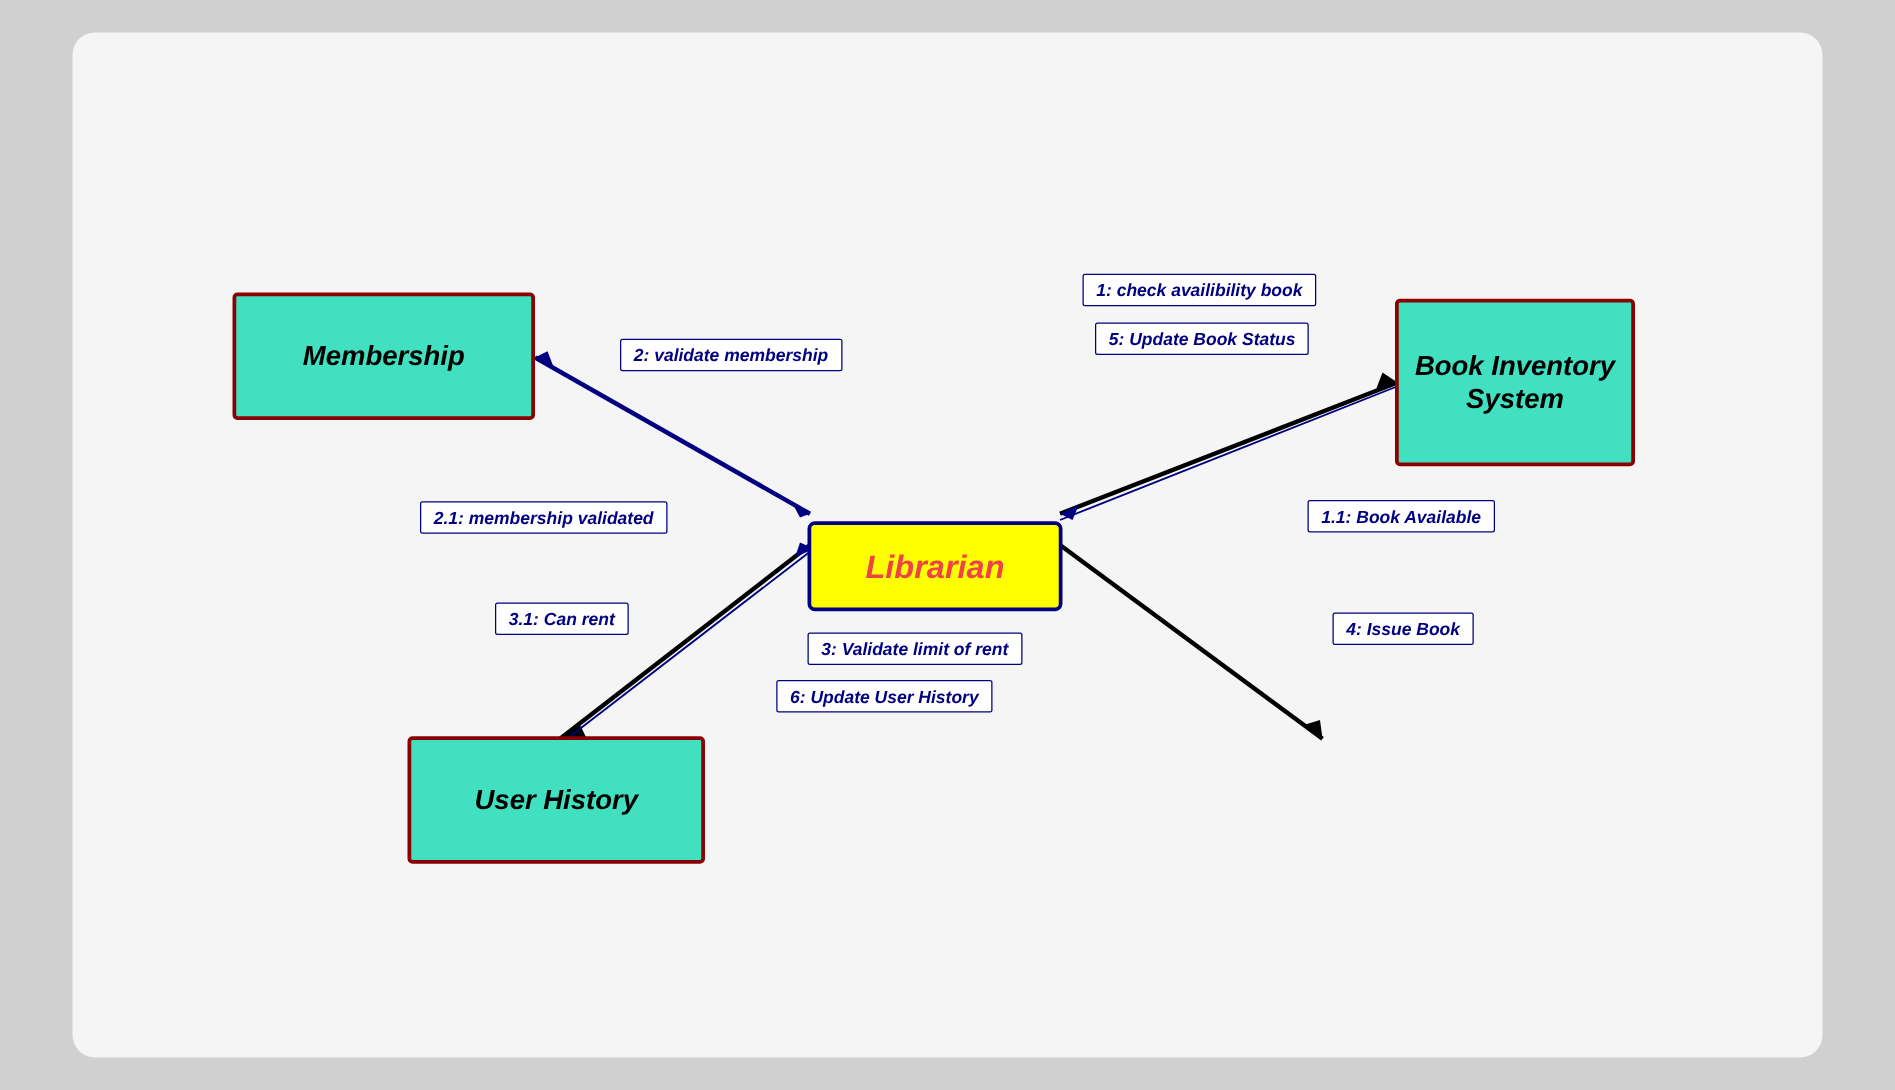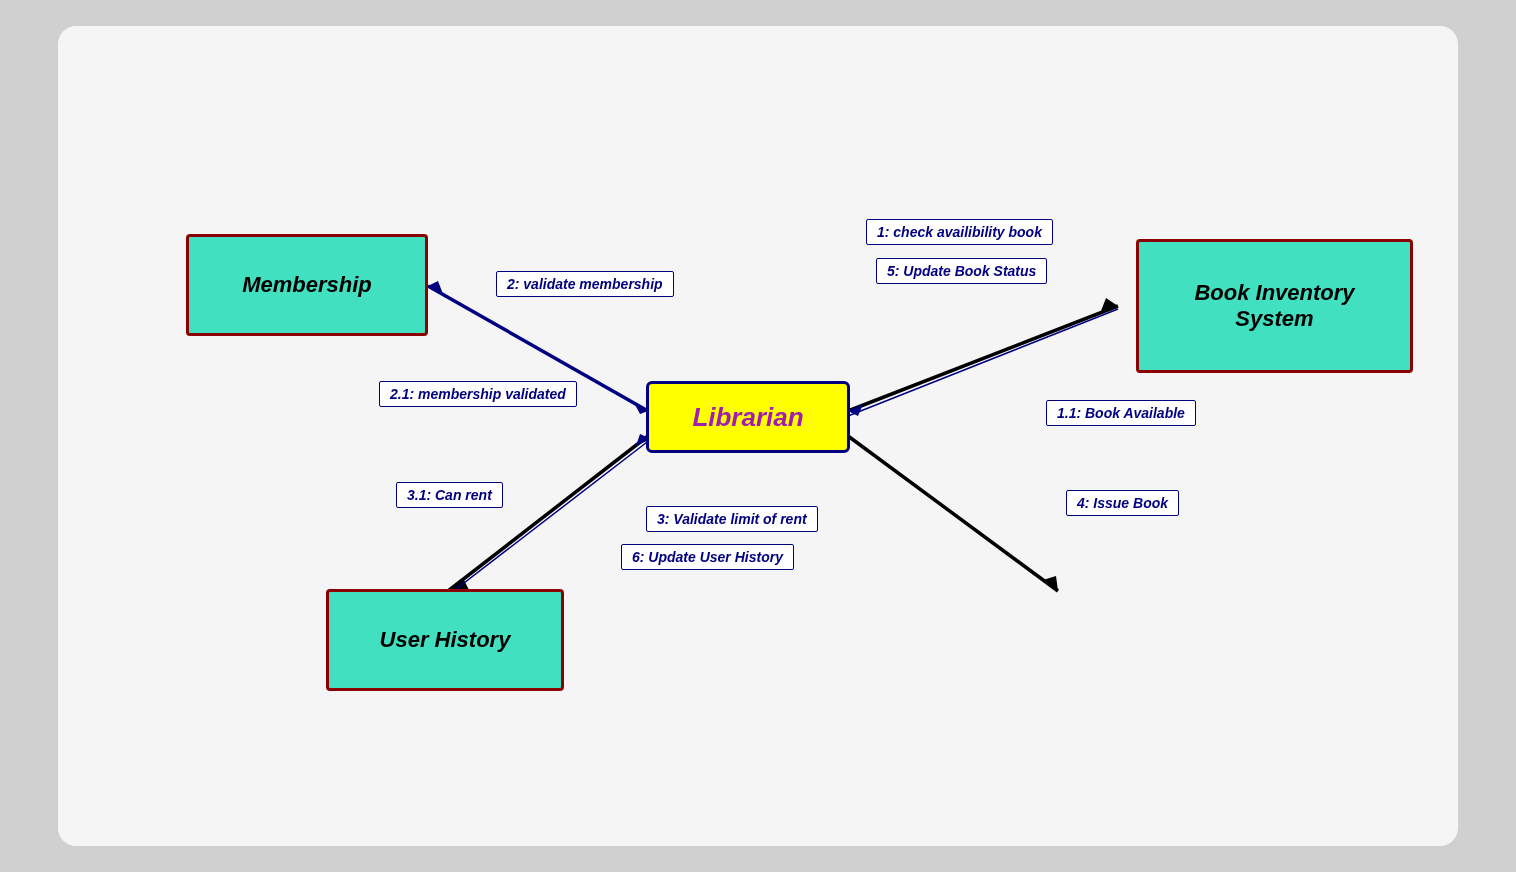--- a/index.html
+++ b/index.html
@@ -45,21 +45,22 @@
       background: #ffff00;
       border: 3px solid #000080;
       border-radius: 6px;
       display: flex;
       align-items: center;
       justify-content: center;
       text-align: center;
       font-style: italic;
       font-weight: bold;
       font-size: 26px;
-      color: #a21caf;
+      color: #ef4444;
+      margin-top: 36px;
     }
     
     .label-box {
       position: absolute;
       background: #ffffff;
       border: 1.5px solid #000080;
       border-radius: 2px;
       padding: 4px 10px;
       font-style: italic;
       font-size: 14px;
@@ -112,21 +113,21 @@
     </svg>
 
     <div class="librarian-box" style="left: 588px; top: 355px; width: 204px; height: 72px;">
       <span>Librarian</span>
     </div>
 
     <div class="actor-box" style="left: 128px; top: 208px; width: 242px; height: 102px;">
       <span>Membership</span>
     </div>
 
-    <div class="actor-box" style="left: 1058px; top: 213px; width: 277px; height: 134px; margin-left: 20px;">
+    <div class="actor-box" style="left: 1058px; top: 213px; width: 192px; height: 134px;">
       <span style="white-space: pre-line;">Book Inventory
 System</span>
     </div>
 
     <div class="actor-box" style="left: 268px; top: 563px; width: 238px; height: 102px;">
       <span>User History</span>
     </div>
 
 
     <div class="label-box" style="left: 808px; top: 193px;">
@@ -134,21 +135,21 @@
     </div>
 
     <div class="label-box" style="left: 818px; top: 232px;">
       <span>5: Update Book Status</span>
     </div>
 
     <div class="label-box" style="left: 438px; top: 245px;">
       <span>2: validate membership</span>
     </div>
 
-    <div class="label-box" style="left: 278px; top: 355px; margin-left: 43px;">
+    <div class="label-box" style="left: 278px; top: 375px;">
       <span>2.1:  membership validated</span>
     </div>
 
     <div class="label-box" style="left: 988px; top: 374px;">
       <span>1.1: Book Available</span>
     </div>
 
     <div class="label-box" style="left: 338px; top: 440px; margin-top: 16px;">
       <span>3.1:  Can rent</span>
     </div>

